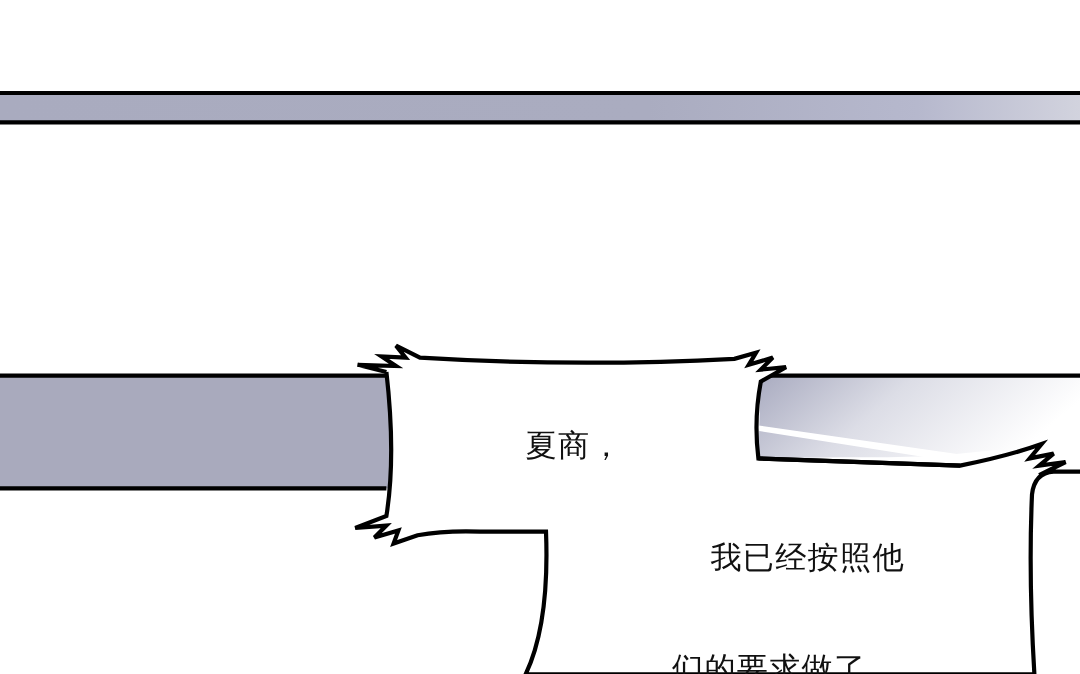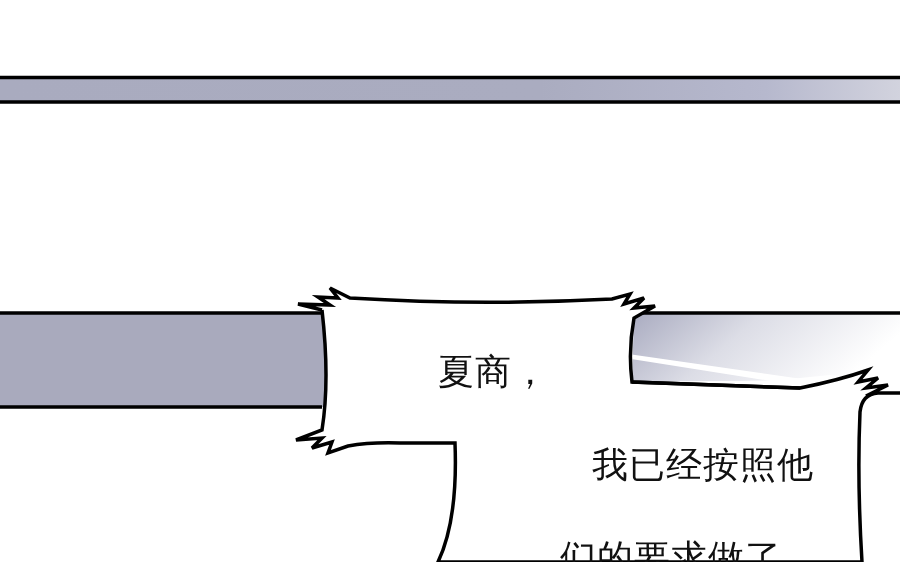--- a/index.html
+++ b/index.html
@@ -3,21 +3,21 @@
 <meta charset="utf-8">
 <style>
   html, body { margin: 0; padding: 0; }
   body {
     width: 900px; height: 562px; position: relative; overflow: hidden;
     background: #ffffff;
     font-family: "DejaVu Sans", "Liberation Sans", sans-serif;
   }
   .layer { position: absolute; left: 0; top: 0; }
   .bubble-text {
-    position: absolute; color: #111; font-size: 36px; line-height: 46px;
+    position: absolute; color: #111; font-size: 26px; line-height: 46px;
     letter-spacing: 1px; white-space: pre;
   }
 </style>
 </head>
 <body>
 
 <svg class="layer" width="900" height="562" viewBox="0 0 900 562">
   <defs>
     <linearGradient id="topbar" x1="0" y1="0" x2="1" y2="0">
       <stop offset="0" stop-color="#a9abbf"></stop>

